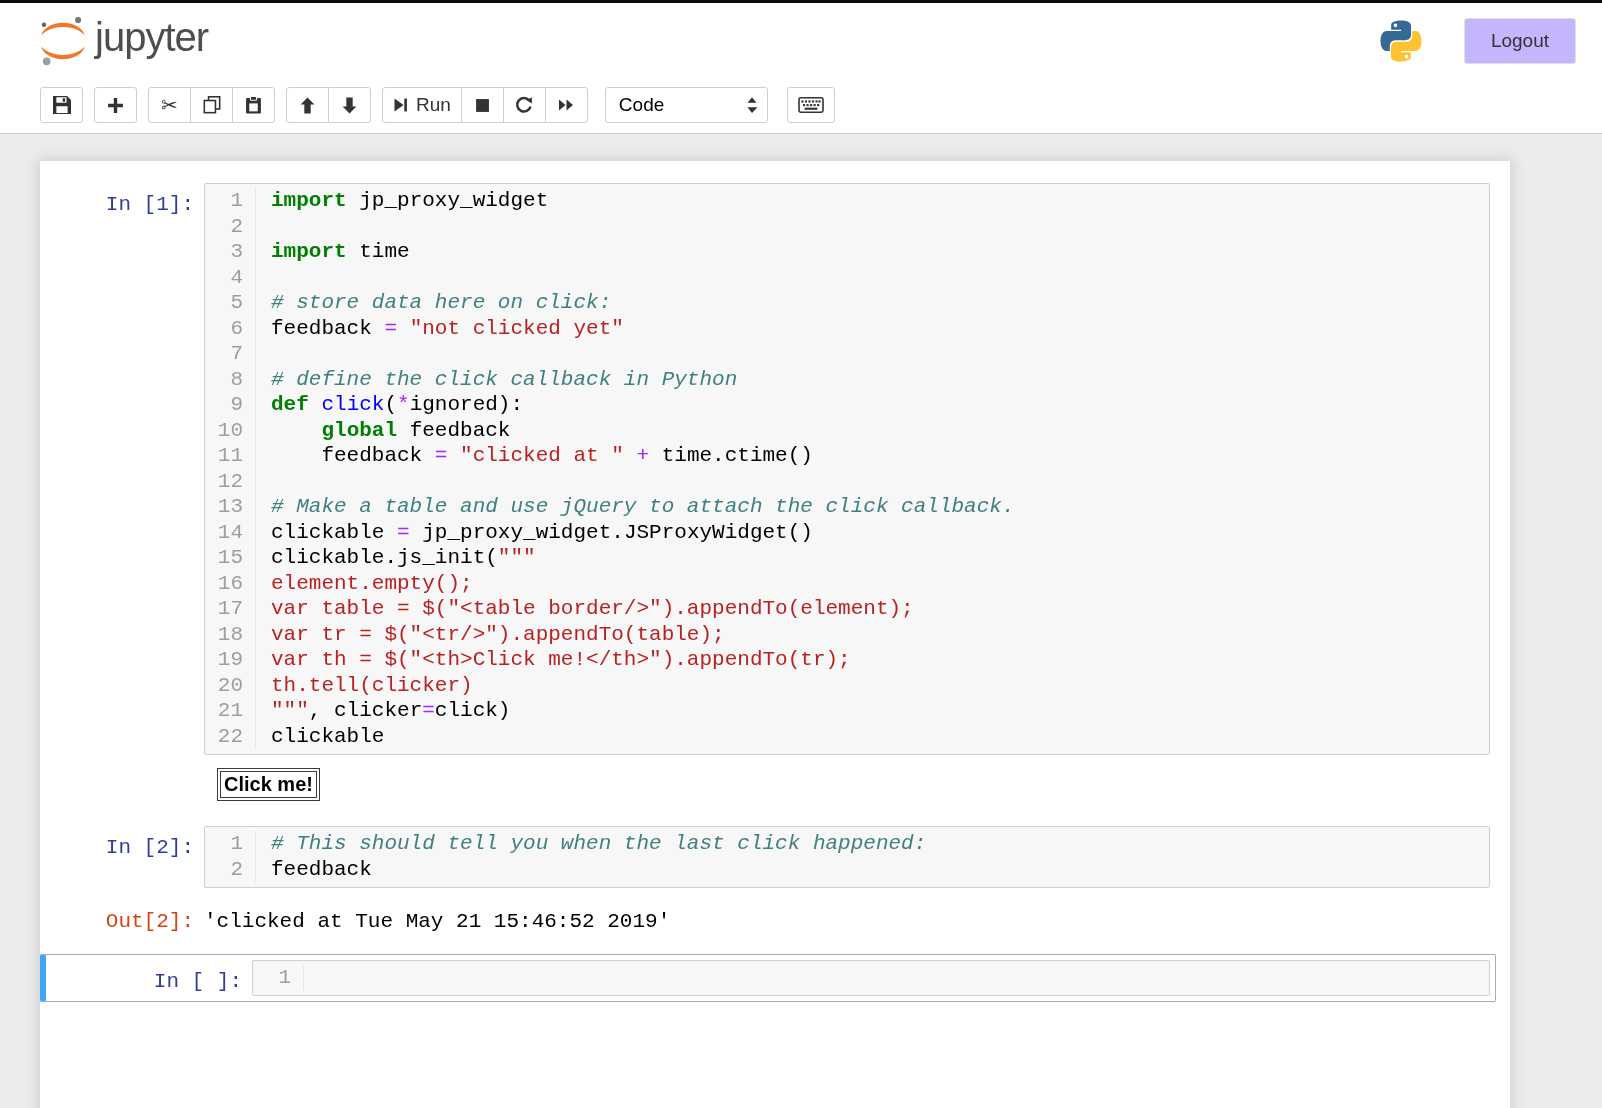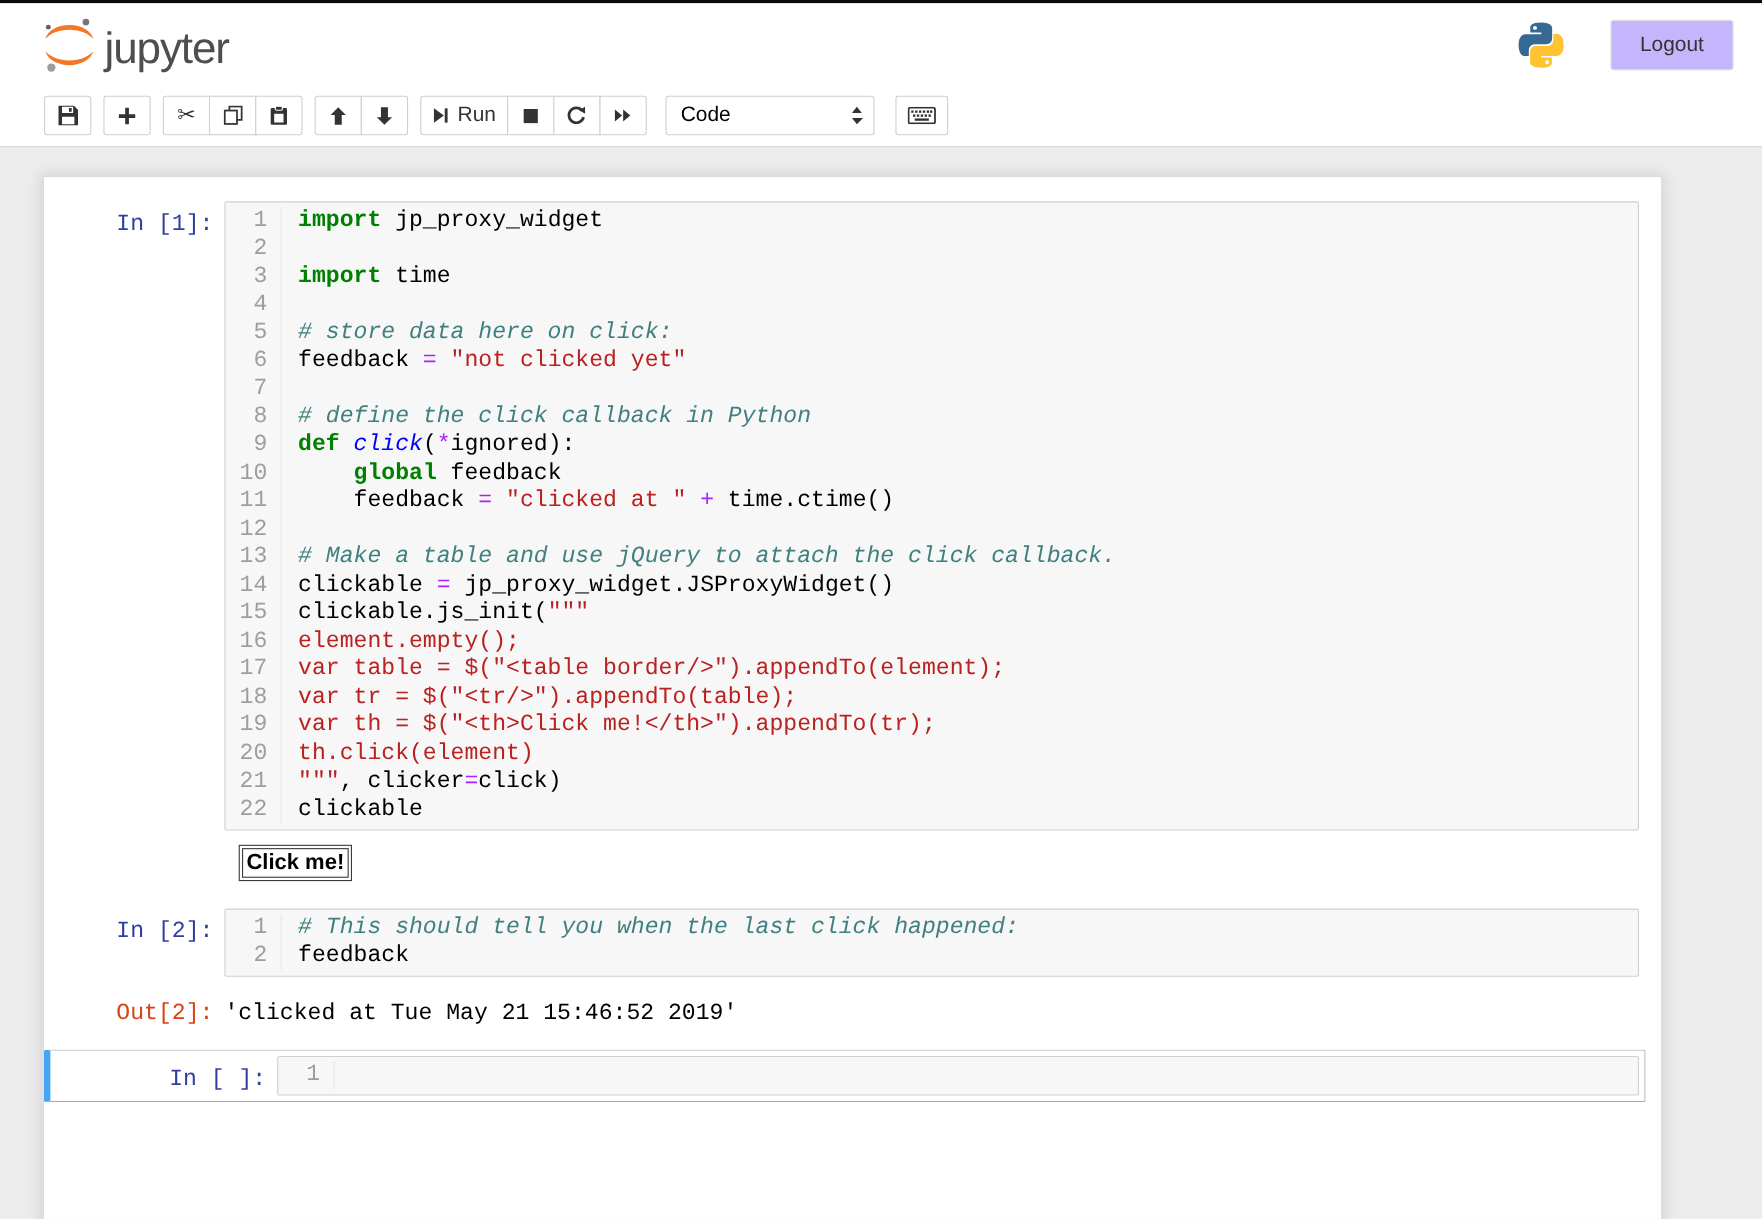--- a/index.html
+++ b/index.html
@@ -4,21 +4,21 @@
 <style>
   * { margin:0; padding:0; box-sizing:border-box; }
   html,body { width:1602px; height:1108px; overflow:hidden; }
   body { background:#ececec; font-family:"Liberation Sans",sans-serif; color:#000; }
 
   .top-strip { height:3px; background:#0a0a0a; }
   .chrome { background:#fff; border-bottom:1px solid #cfcfcf; }
 
   
   .header { display:flex; align-items:center; height:76px; padding:0 26px 0 40px; }
-  .logo { display:flex; align-items:flex-end; gap:9px; cursor:pointer; }
+  .logo { display:flex; align-items:flex-start; gap:9px; cursor:pointer; }
   .logo-text { font-size:40px; color:#4e4e4e; letter-spacing:-1px; }
   .title-area { display:flex; align-items:baseline; gap:16px; margin-left:28px; }
   .nb-title { font-size:27px; font-weight:700; cursor:pointer; }
   .checkpoint { font-size:20px; }
   .autosave { font-size:20px; margin-left:6px; }
   .header-right { margin-left:auto; display:flex; align-items:center; gap:40px; }
   .logout-btn { font-size:19px; padding:11px 26px; background:#c4b5fd; border:1px solid #e0e0e0; border-radius:3px; cursor:pointer; color:#333; font-family:inherit; }
 
   
   .menubar { display:flex; align-items:center; height:51px; padding:0 26px 0 42px; border-top:1px solid #ececec; }
@@ -31,21 +31,21 @@
   .kernel-circle { width:17px; height:17px; border:2px solid #333; border-radius:50%; }
 
   
   .toolbar { display:flex; align-items:center; padding:8px 0 10px 40px; gap:11px; }
   .btn-group { display:flex; }
   .tb-btn { height:36px; min-width:43px; display:flex; align-items:center; justify-content:center; gap:8px; background:#fff; border:1px solid #cfcfcf; border-radius:3px; padding:0 10px; cursor:pointer; color:#333; font-family:inherit; }
   .btn-group .tb-btn:not(:first-child) { margin-left:-1px; border-top-left-radius:0; border-bottom-left-radius:0; }
   .btn-group .tb-btn:not(:last-child) { border-top-right-radius:0; border-bottom-right-radius:0; }
   .run-label { font-size:19px; }
   .uni-icon { font-size:20px; line-height:1; }
-  .cell-type-select { width:190px; height:36px; background:#fff; border:1px solid #cfcfcf; border-radius:3px; display:flex; align-items:center; justify-content:space-between; padding:0 9px 0 13px; font-size:19px; cursor:pointer; margin-left:6px; }
+  .cell-type-select { width:163px; height:36px; background:#fff; border:1px solid #cfcfcf; border-radius:3px; display:flex; align-items:center; justify-content:space-between; padding:0 9px 0 13px; font-size:19px; cursor:pointer; margin-left:6px; }
   .kbd-wrap { margin-left:8px; }
 
   
   .page { padding-top:26px; height:926px; }
   .notebook { margin:0 91px 0 39px; background:#fff; border:1px solid #dcdcdc; box-shadow:0 0 12px 1px rgba(87,87,87,0.2); padding:16px 14px 40px 0; height:1400px; }
 
   .cell { padding:5px; border:1px solid transparent; margin-bottom:13px; }
   .cell.selected { border:1px solid #ababab; border-left:6px solid #42a5f5; border-radius:2px;padding-left:48px; }
   .row { display:flex; }
 
@@ -54,21 +54,21 @@
   .out-prompt { color:#d84315; }
 
   .cm-box { flex:1; display:flex; background:#f7f7f7; border:1px solid #cfcfcf; border-radius:2px; padding:4px 0 5px 0; cursor:text; }
   .gutter { flex:0 0 51px; text-align:right; padding-right:12px; color:#9e9e9e; border-right:1px solid #e7e7e7; font-family:"Liberation Mono",monospace; font-size:21px; line-height:25.5px; }
   .code { flex:1; padding-left:15px; font-family:"Liberation Mono",monospace; font-size:21px; line-height:25.5px; }
   .cl { white-space:pre; min-height:25.5px; }
   .tk-kw { color:#008000; font-weight:bold; }
   .tk-cm { color:#408080; font-style:italic; }
   .tk-st { color:#ba2121; }
   .tk-op { color:#aa22ff; }
-  .tk-fn { color:#0000ff;font-style:italic; }
+  .tk-fn { color:#0000ff; }
 
   .output-row { margin-top:13px; }
   .widget-area { padding-left:13px; }
   .click-table { border-collapse:separate; border-spacing:2px; border:1px solid #3a3a3a; cursor:pointer; background:#fff; }
   .click-table th { border:1px solid #3a3a3a; font-size:20px; font-weight:bold; padding:1px 3px; white-space:nowrap; }
 
   .out-row { margin-top:12px; }
   .out-text { font-family:"Liberation Mono",monospace; font-size:21px; line-height:25.5px; padding-top:9px; white-space:pre; }
 
   svg { display:block; }
@@ -275,21 +275,21 @@
               <div class="cl"><span>    </span><span class="tk-kw">global</span><span> feedback</span></div>
               <div class="cl"><span>    feedback </span><span class="tk-op">=</span><span> </span><span class="tk-st">"clicked at "</span><span> </span><span class="tk-op">+</span><span> time.ctime()</span></div>
               <div class="cl">&nbsp;</div>
               <div class="cl"><span class="tk-cm"># Make a table and use jQuery to attach the click callback.</span></div>
               <div class="cl"><span>clickable </span><span class="tk-op">=</span><span> jp_proxy_widget.JSProxyWidget()</span></div>
               <div class="cl"><span>clickable.js_init(</span><span class="tk-st">"""</span></div>
               <div class="cl"><span class="tk-st">element.empty();</span></div>
               <div class="cl"><span class="tk-st">var table = $("&lt;table border/&gt;").appendTo(element);</span></div>
               <div class="cl"><span class="tk-st">var tr = $("&lt;tr/&gt;").appendTo(table);</span></div>
               <div class="cl"><span class="tk-st">var th = $("&lt;th&gt;Click me!&lt;/th&gt;").appendTo(tr);</span></div>
-              <div class="cl"><span class="tk-st">th.click(element)</span></div>
+              <div class="cl"><span class="tk-st">th.tell(clicker)</span></div>
               <div class="cl"><span class="tk-st">"""</span><span>, clicker</span><span class="tk-op">=</span><span>click)</span></div>
               <div class="cl"><span>clickable</span></div>
             </div>
         </div>
       </div>
       <div class="row output-row">
         <div class="prompt-col"></div>
         <div class="widget-area">
           <table class="click-table">
             <tbody>

